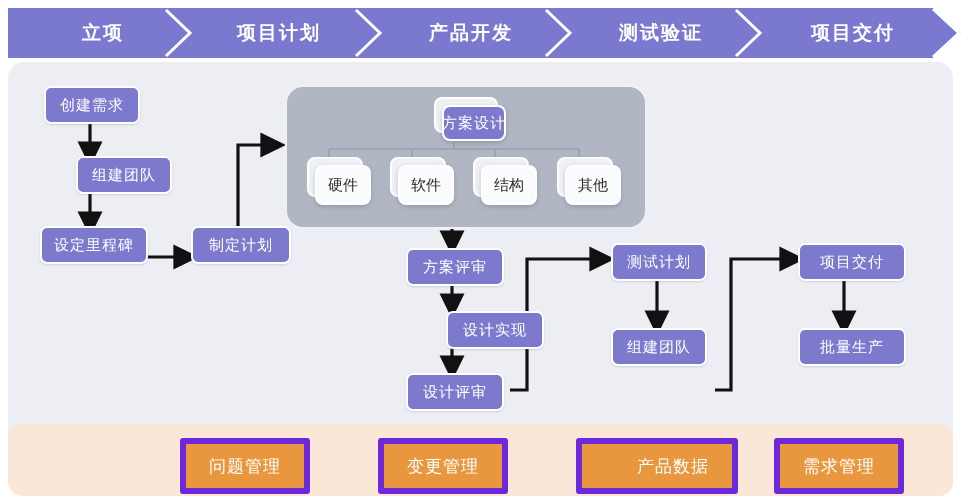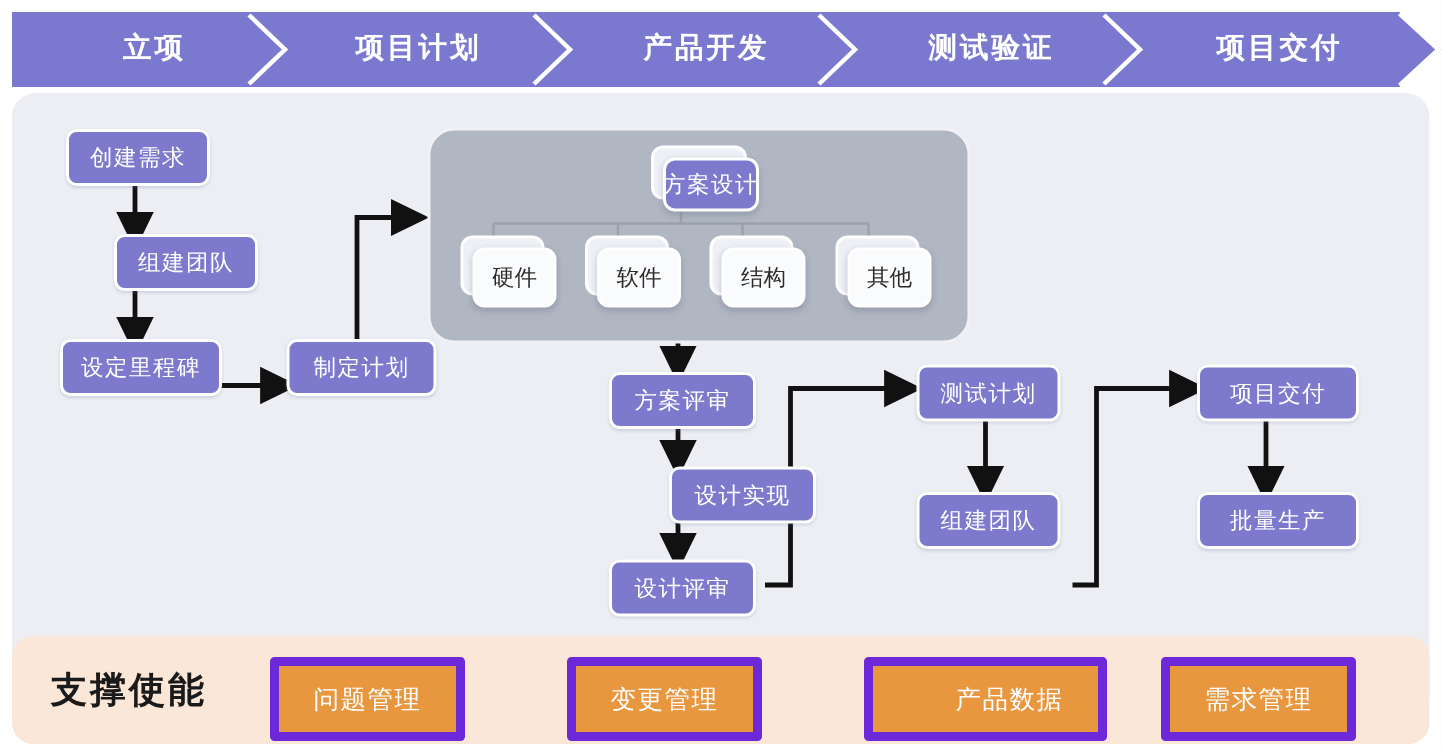--- a/index.html
+++ b/index.html
@@ -222,21 +222,20 @@
 
     <div class="node" style="left:790px;top:181px;width:104px;height:34px;">
       <span>项目交付</span>
     </div>
     <div class="node" style="left:790px;top:266px;width:104px;height:34px;">
       <span>批量生产</span>
     </div>
   </div>
 
   <div class="support-bar">
-    <div class="support-title">支撑使能</div>
 
     <div class="support-chip" style="left:172px;width:118px;">
       <span>问题管理</span>
     </div>
     <div class="support-chip" style="left:370px;width:118px;">
       <span>变更管理</span>
     </div>
     <div class="support-chip" style="left:568px;width:118px;padding-left:32px;">
       <span>产品数据</span>
     </div>

